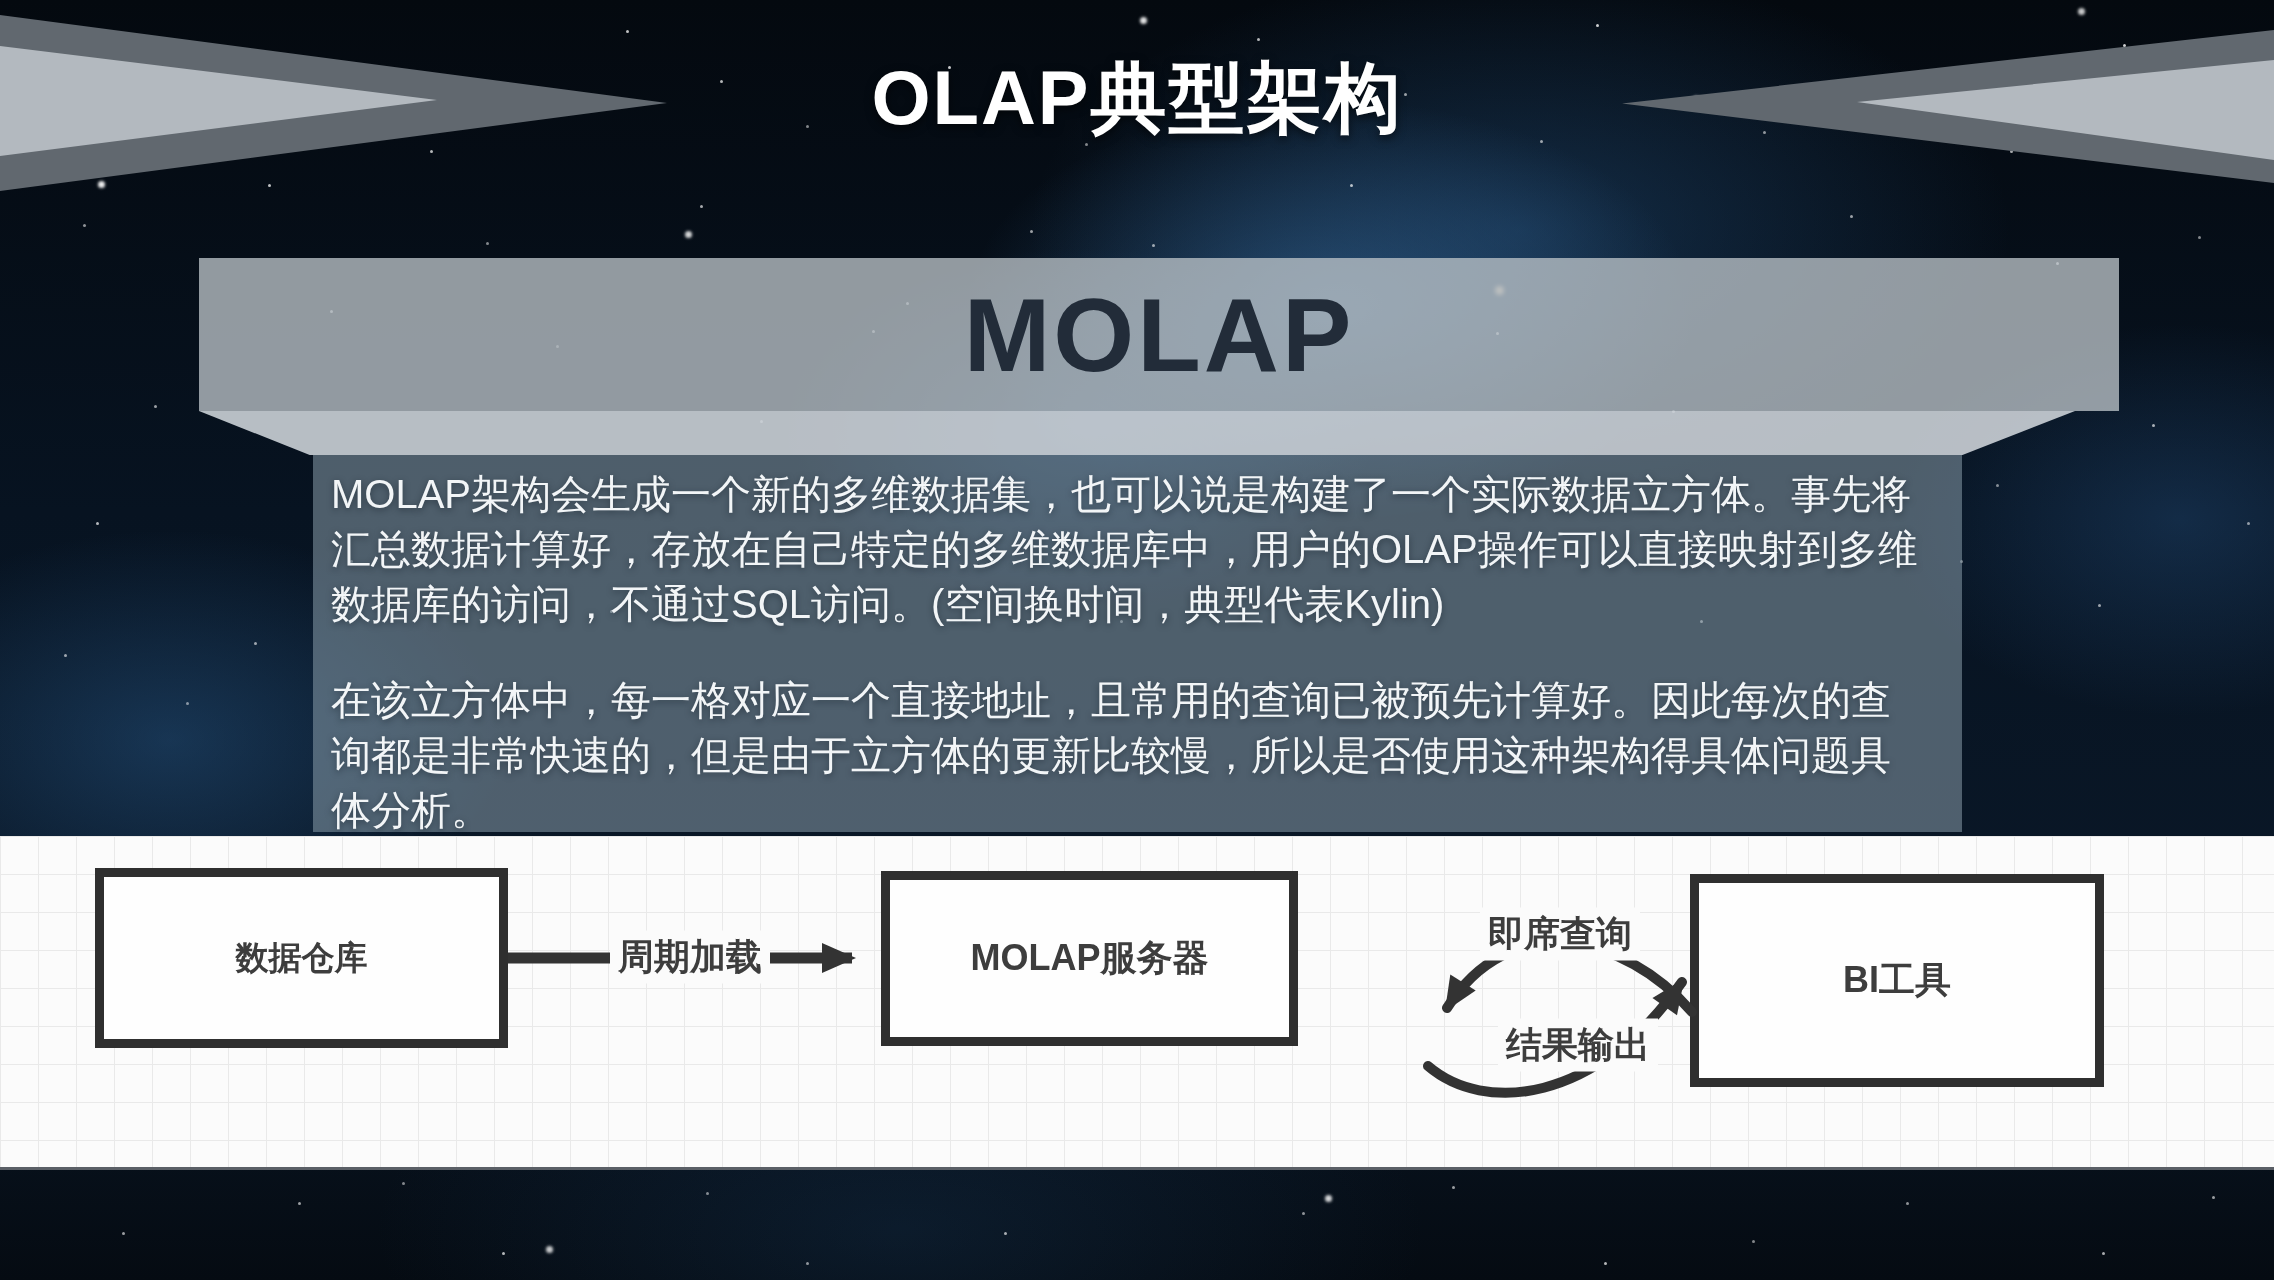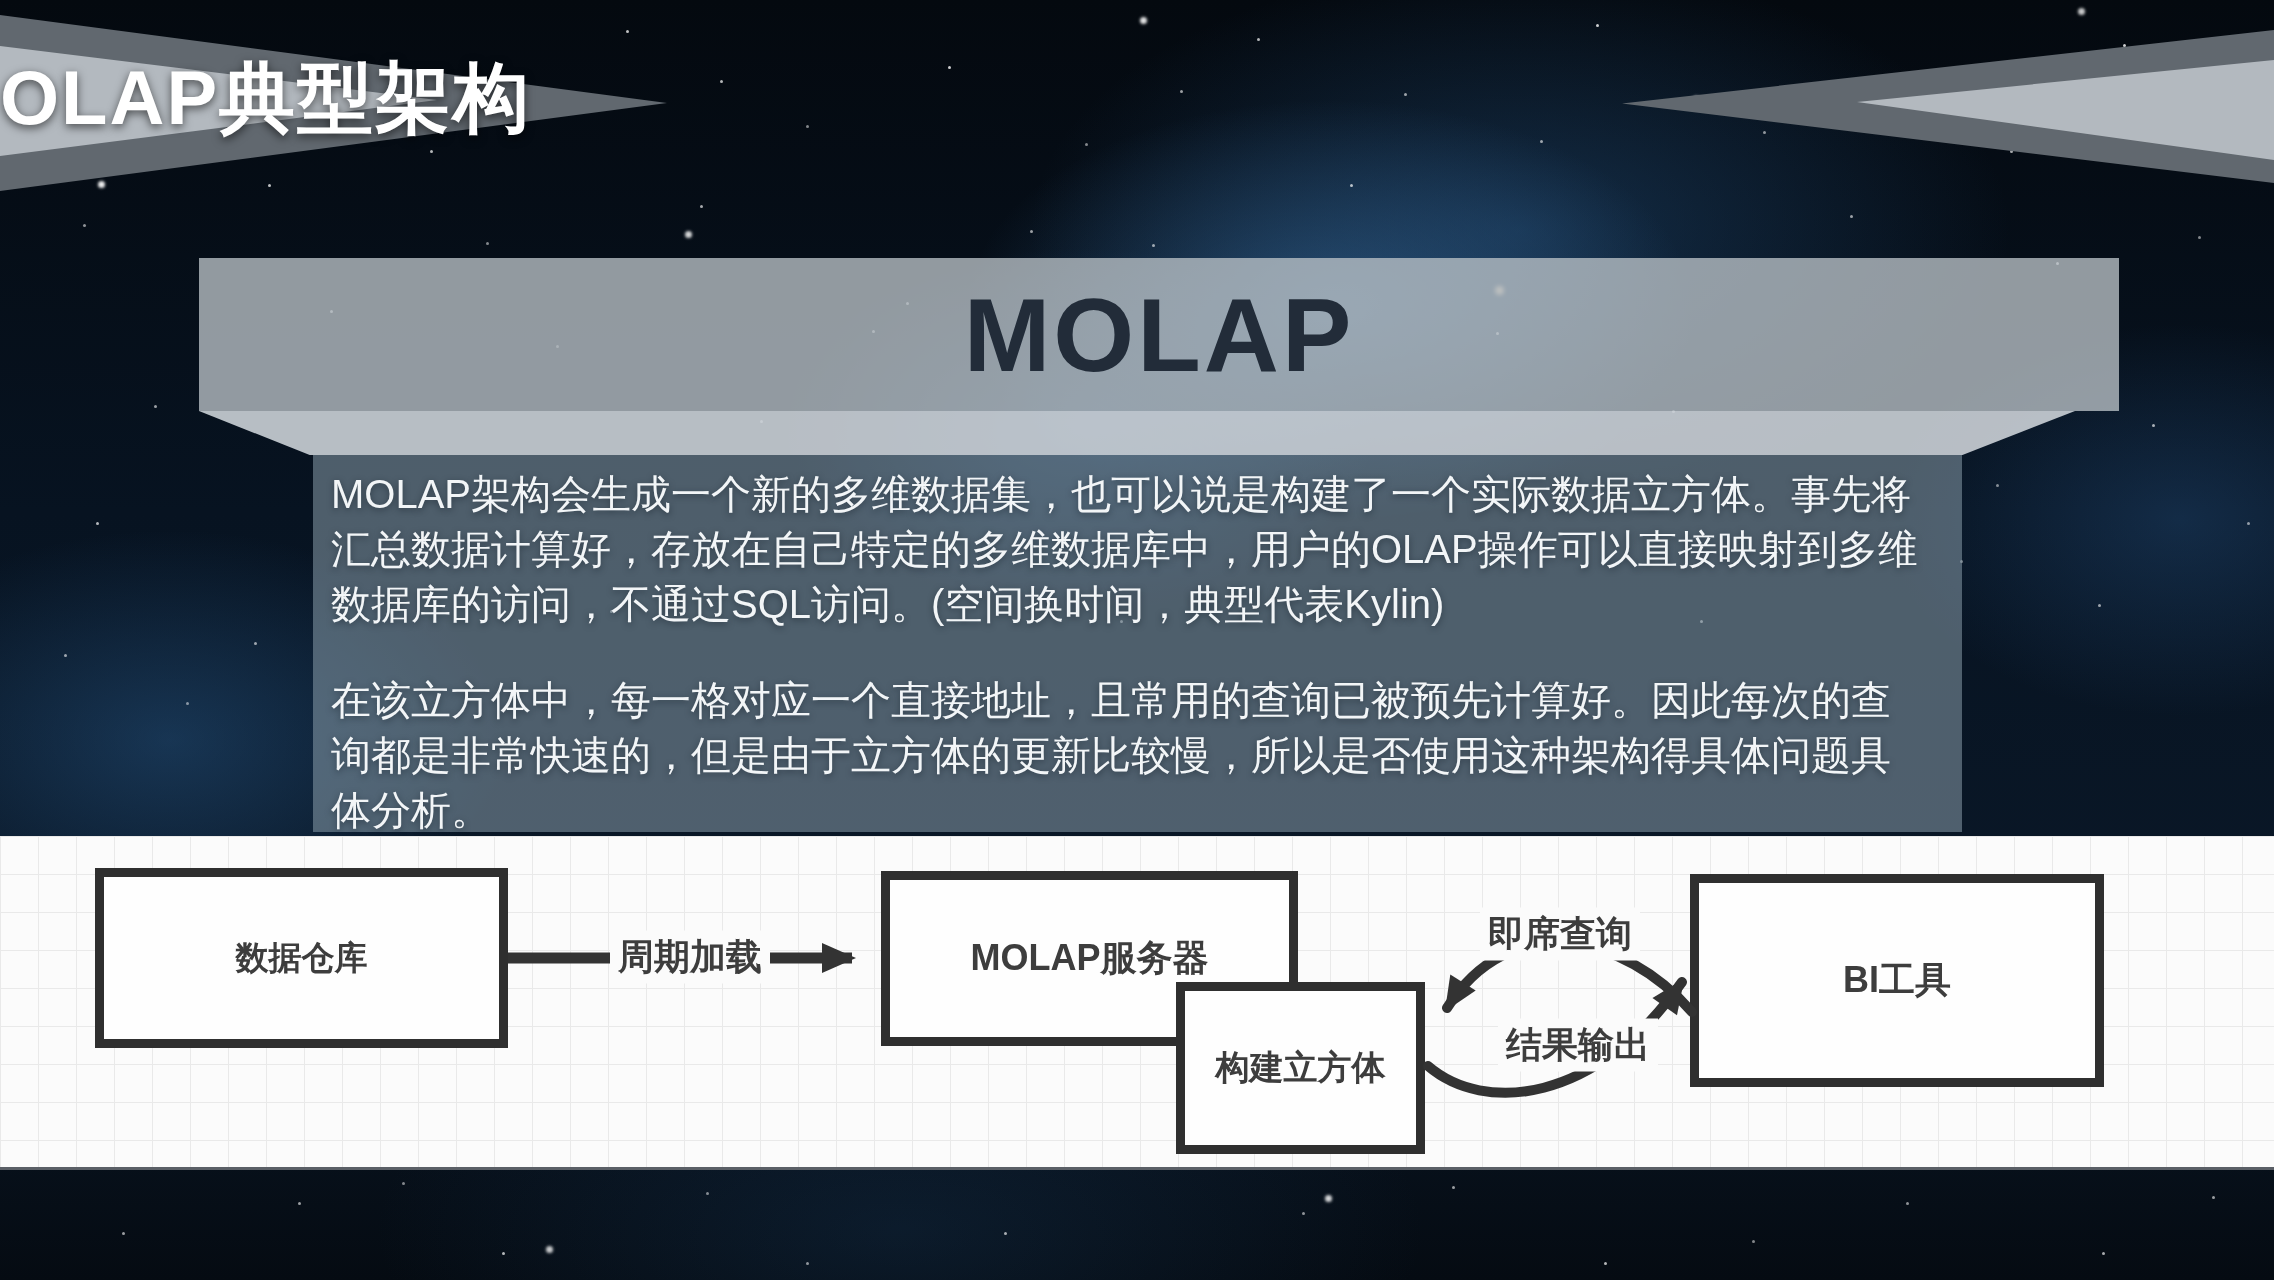--- a/index.html
+++ b/index.html
@@ -65,21 +65,21 @@
   .deco-l-outer{left:0;top:15px;width:667px;height:176px;background:#61686f;
     clip-path:polygon(0 0,100% 50%,0 100%);}
   .deco-l-inner{left:0;top:46px;width:437px;height:110px;background:#b3b9bf;
     clip-path:polygon(0 0,100% 49%,0 100%);}
   .deco-r-outer{left:1622px;top:30px;width:652px;height:153px;background:#61686f;
     clip-path:polygon(100% 0,0 48%,100% 100%);}
   .deco-r-inner{left:1857px;top:60px;width:417px;height:100px;background:#b3b9bf;
     clip-path:polygon(100% 0,0 42%,100% 100%);}
   
   .title{
-    position:absolute;left:0;top:48px;width:100%;text-align:left;margin:0;
+    position:absolute;left:0;top:48px;width:100%;text-align:center;margin:0;
     font-size:76px;font-weight:bold;color:#ffffff;letter-spacing:2px;
     text-shadow:0 3px 10px rgba(0,0,0,.6);
   }
   
   .banner{
     position:absolute;left:199px;top:258px;width:1920px;height:153px;
     background:rgba(186,193,199,.78);
     display:flex;align-items:center;justify-content:center;
   }
   .banner-text{
@@ -153,21 +153,20 @@
 
   <div class="panel">
     <p>MOLAP架构会生成一个新的多维数据集，也可以说是构建了一个实际数据立方体。事先将汇总数据计算好，存放在自己特定的多维数据库中，用户的OLAP操作可以直接映射到多维数据库的访问，不通过SQL访问。(空间换时间，典型代表Kylin)</p>
     <p>在该立方体中，每一格对应一个直接地址，且常用的查询已被预先计算好。因此每次的查询都是非常快速的，但是由于立方体的更新比较慢，所以是否使用这种架构得具体问题具体分析。</p>
   </div>
 
   <div class="diagram"></div>
 
   <div class="node node-dw">数据仓库</div>
   <div class="node node-molap">MOLAP服务器</div>
-  <div class="node node-cube">构建立方体</div>
   <div class="node node-bi">BI工具</div>
 
   <svg class="edges-svg" viewBox="0 0 2274 1280" xmlns="http://www.w3.org/2000/svg">
     <defs>
       <marker id="ah" orient="auto" markerUnits="userSpaceOnUse" markerWidth="40" markerHeight="34" refX="30" refY="15" overflow="visible">
         <path d="M0,0 L34,15 L0,30 Z" fill="#333333"></path>
       </marker>
     </defs>
     <path d="M 508 958 L 852 958" stroke="#333333" stroke-width="11" fill="none" marker-end="url(#ah)"></path>
     <path d="M 1692 1012 C 1624 934, 1510 908, 1447 1008" stroke="#333333" stroke-width="10" fill="none" stroke-linecap="round" marker-end="url(#ah)"></path>

